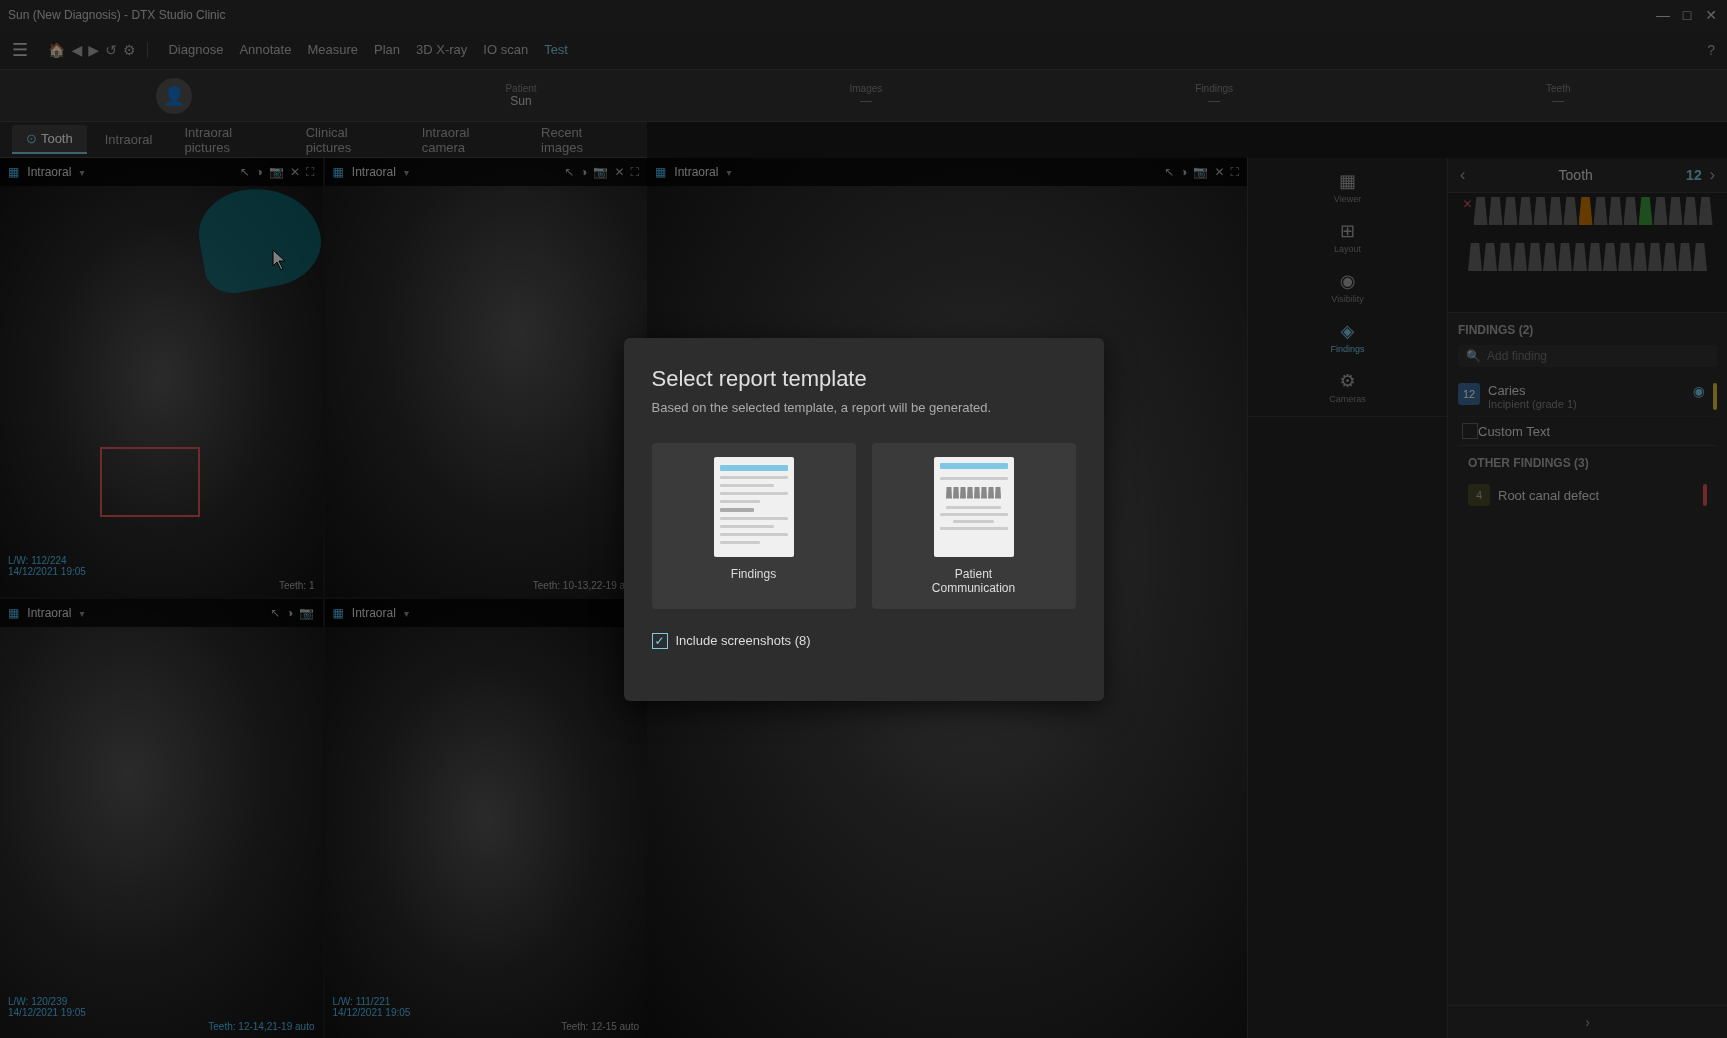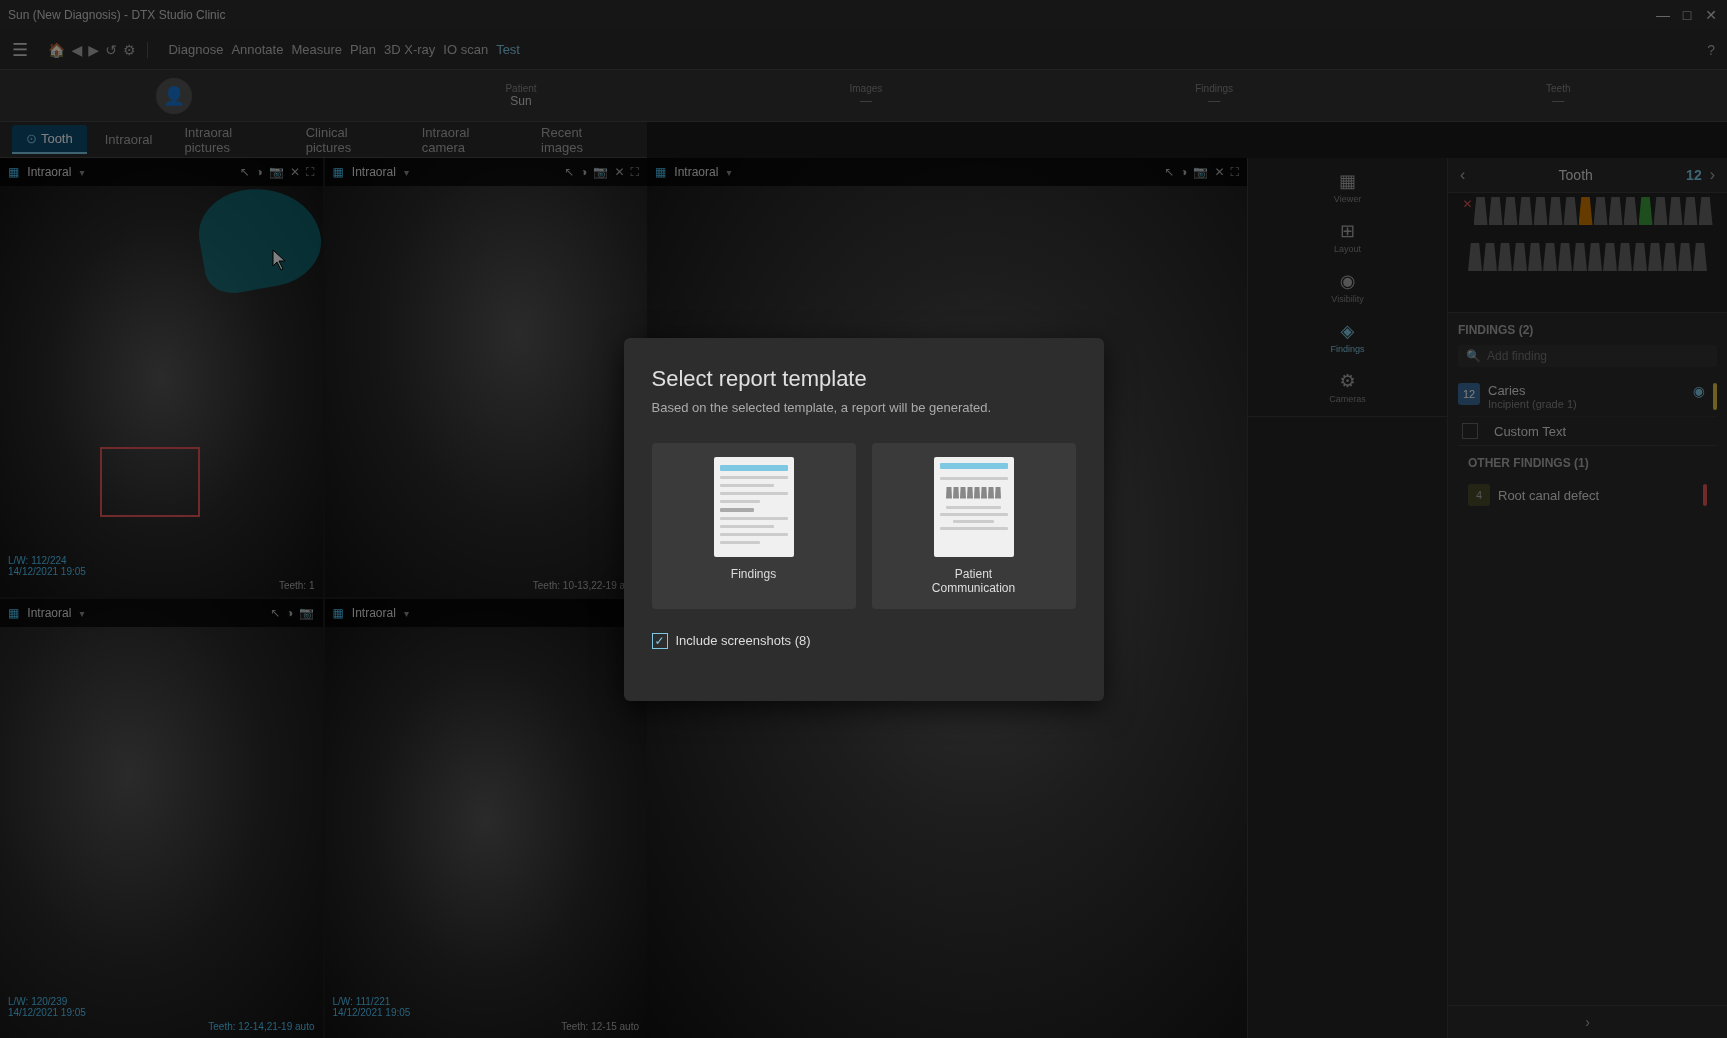--- a/index.html
+++ b/index.html
@@ -61,21 +61,21 @@
     .toolbar-nav-icons {
       display: flex;
       gap: 6px;
       align-items: center;
       border-right: 1px solid #555;
       padding-right: 12px;
     }
     .toolbar-nav-icons span { color: #aaa; font-size: 14px; cursor: pointer; }
     .toolbar-actions {
       display: flex;
-      gap: 8px;
+      gap: 16px;
       align-items: center;
       flex: 1;
     }
     .toolbar-action {
       color: #bbb;
       font-size: 13px;
       cursor: pointer;
     }
     .toolbar-action.active {
       color: #7ec8e3;
@@ -126,21 +126,21 @@
     }
     .tab-item {
       padding: 6px 14px;
       font-size: 13px;
       color: #aaa;
       cursor: pointer;
       border-radius: 3px 3px 0 0;
     }
     .tab-item.active {
       color: #fff;
-      background: #0c4a6e;
+      background: #404040;
       border-bottom: 2px solid #7ec8e3;
     }
     .tab-item .tooth-icon {
       margin-right: 4px;
       color: #7ec8e3;
     }
 
     
     .main-content {
       position: absolute;
@@ -441,21 +441,21 @@
       align-self: stretch;
       border-radius: 2px;
     }
     .severity-bar.red { background: #e05555; }
     .severity-bar.yellow { background: #e0c040; }
 
     
     .custom-text-item {
       display: flex;
       align-items: center;
-      gap: 16px;
+      gap: 0;
       padding: 6px 4px;
     }
     .custom-text-checkbox {
       width: 16px;
       height: 16px;
       border: 1px solid #666;
       background: transparent;
     }
     .custom-text-label {
       font-size: 13px;
@@ -932,21 +932,21 @@
         <div class="severity-bar yellow"></div>
       </div>
 
       <div class="custom-text-item">
         <div class="custom-text-checkbox"></div>
         <span class="custom-text-label">Custom Text</span>
       </div>
 
       <div class="other-findings-section">
         <div class="findings-header">
-          <span>OTHER FINDINGS (1)</span>
+          <span>OTHER FINDINGS (3)</span>
         </div>
         <div class="other-finding-item">
           <div class="other-finding-num">4</div>
           <div class="finding-name">Root canal defect</div>
           <div style="margin-left:auto;" class="severity-bar red"></div>
         </div>
       </div>
     </div>
 
     <div style="display:flex;justify-content:center;padding:8px;border-top:1px solid #3a3a3a;">

